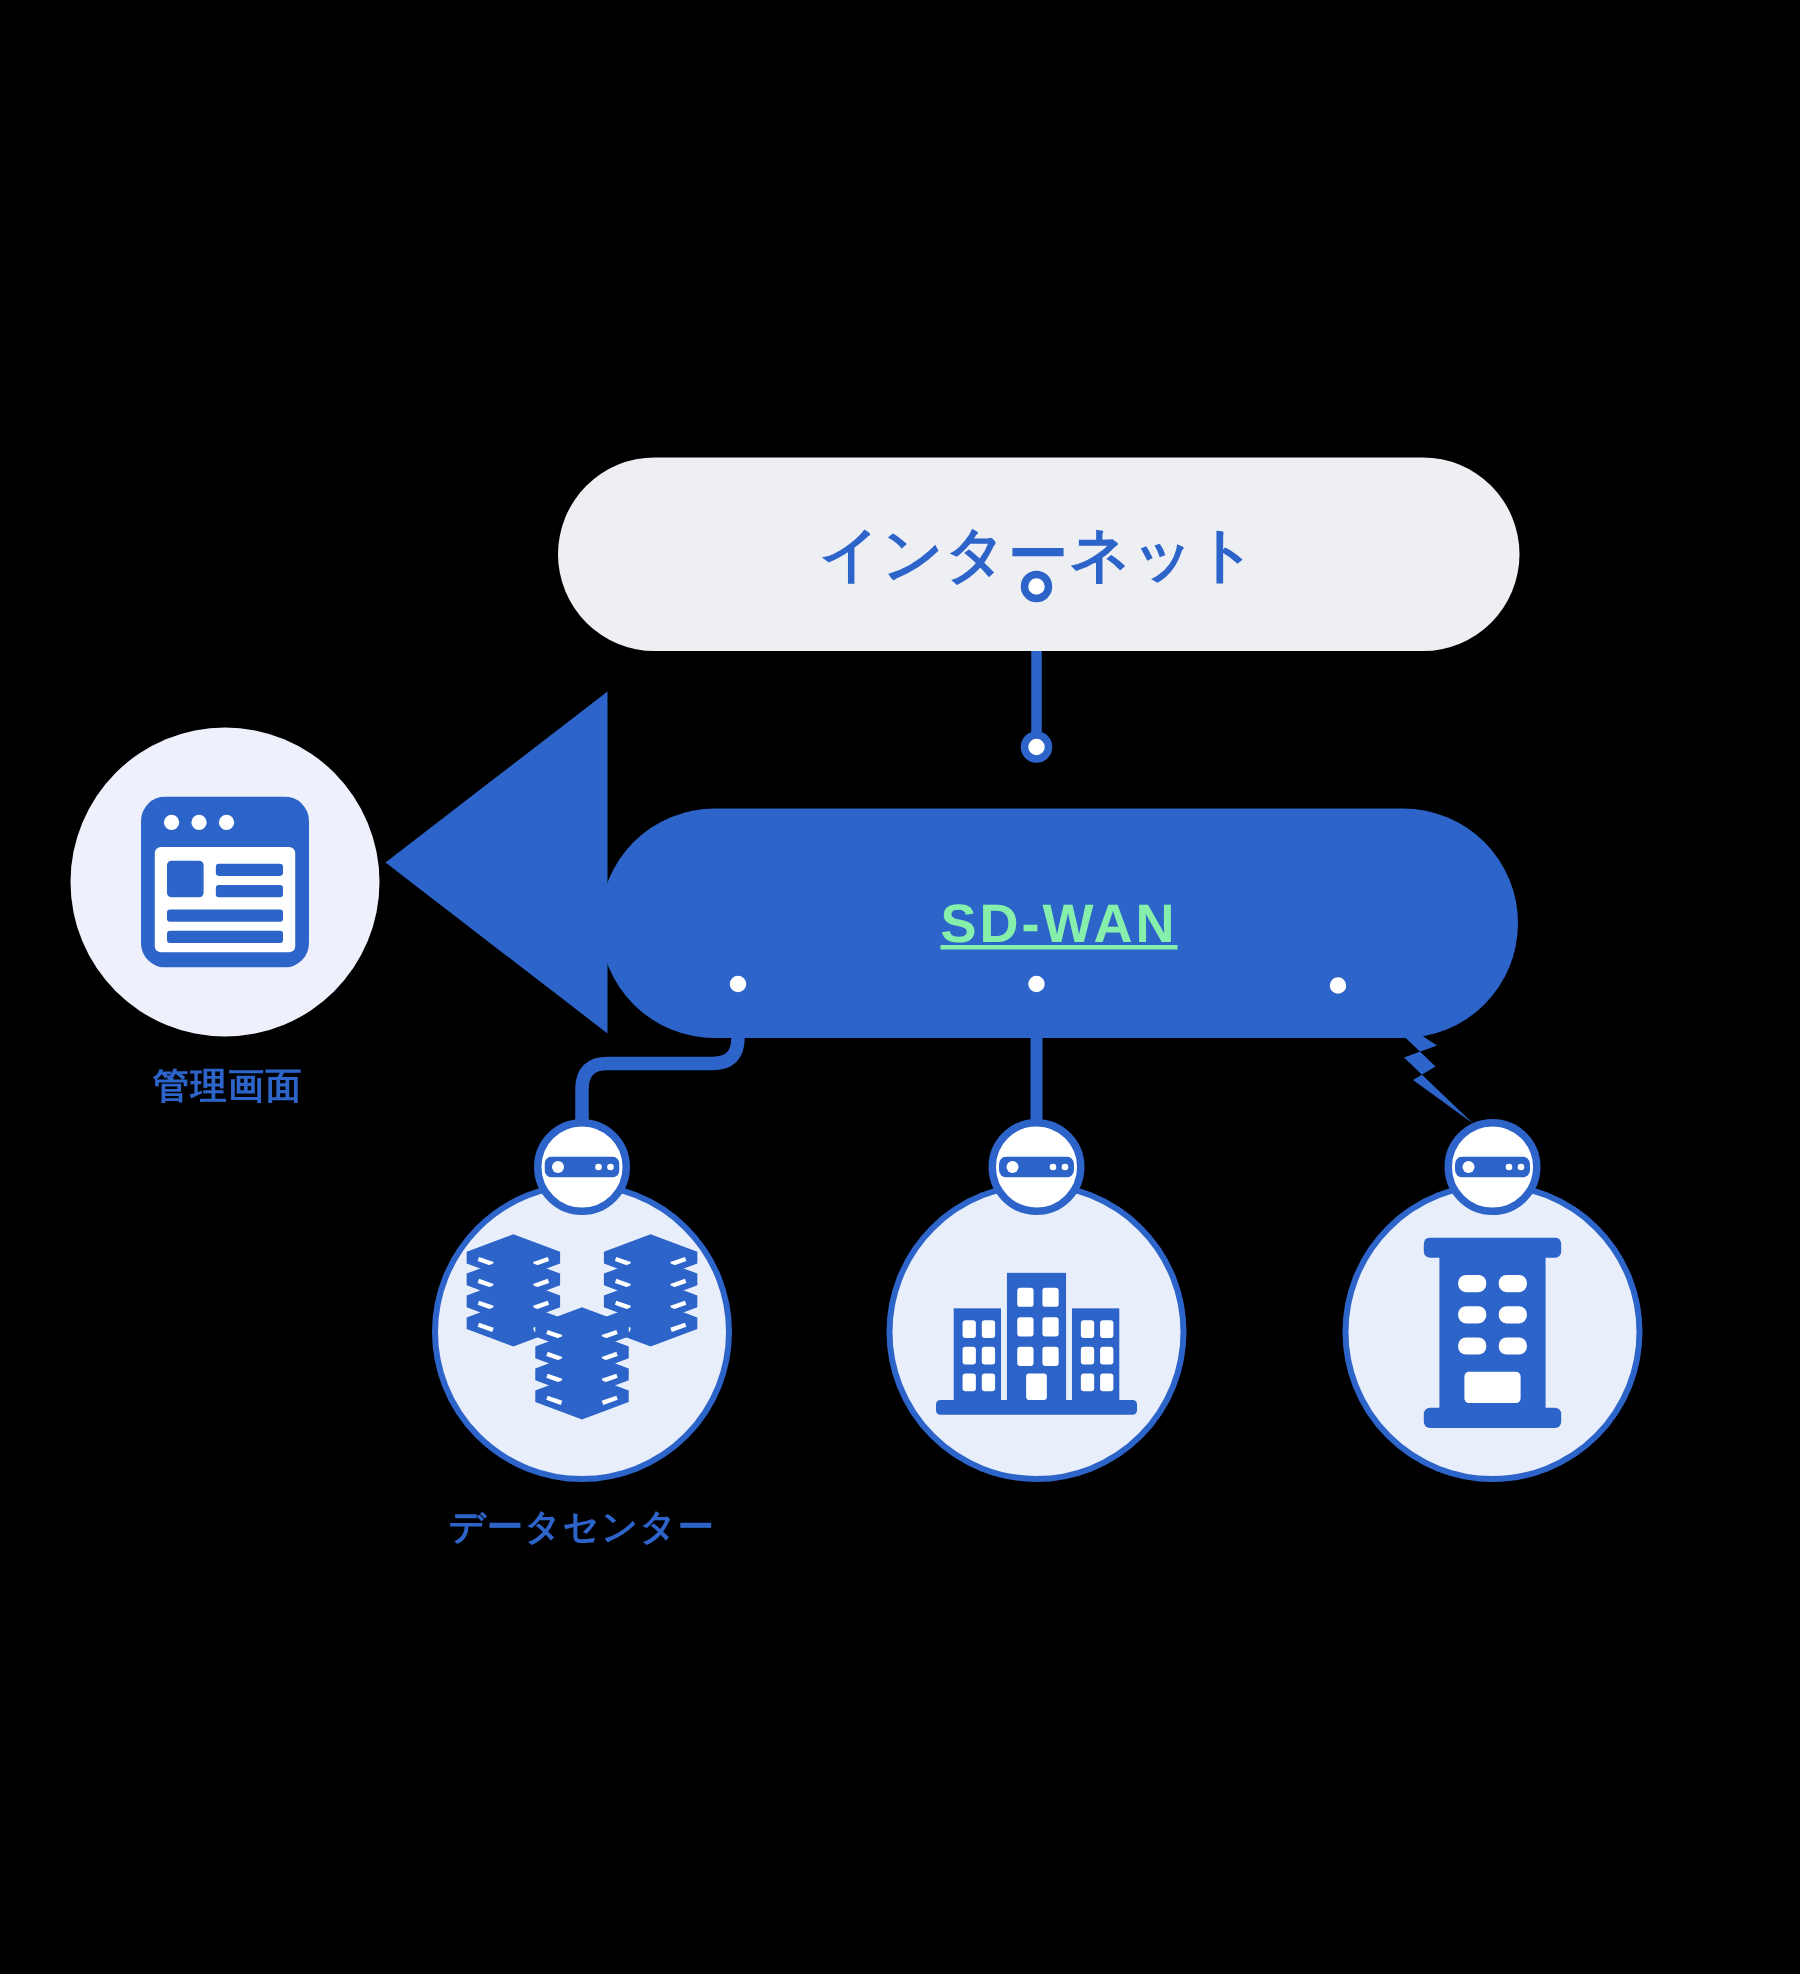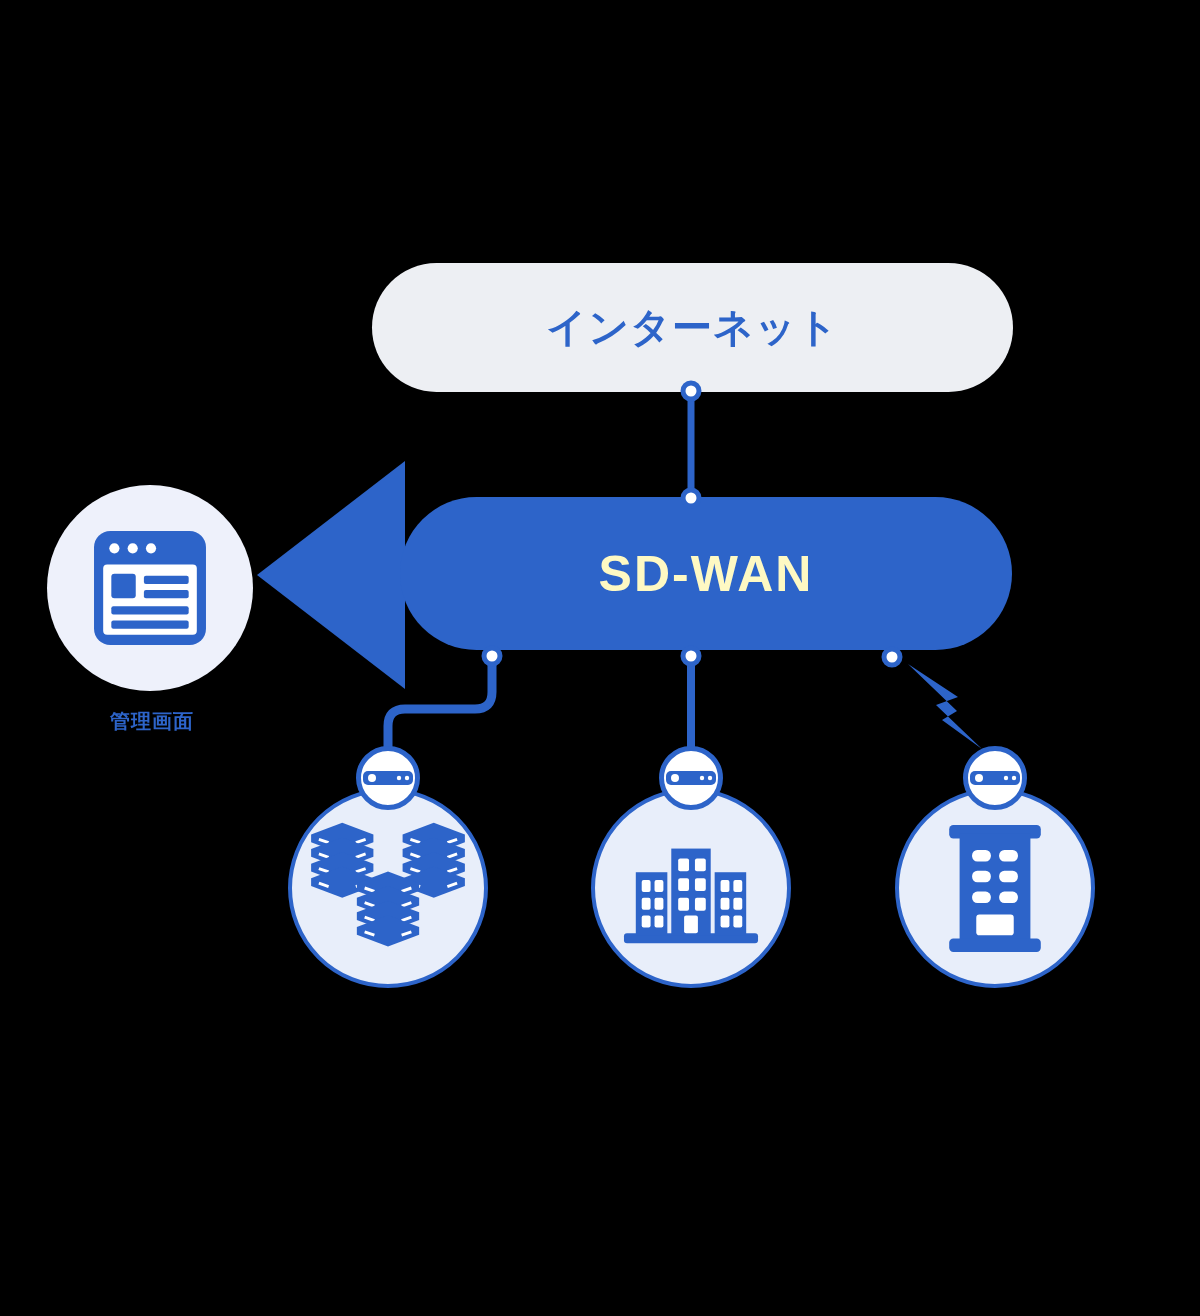--- a/index.html
+++ b/index.html
@@ -5,34 +5,35 @@
   html,body{margin:0;padding:0;background:#000;}
   .canvas{
     position:relative;width:1200px;height:1316px;background:#000;overflow:hidden;
     font-family:"Liberation Sans","DejaVu Sans",sans-serif;
   }
   .layer{position:absolute;left:0;top:0;width:1200px;height:1316px;}
   .z1{z-index:1}.z4{z-index:4}
   .pill{
     position:absolute;display:flex;align-items:center;justify-content:center;
     box-sizing:border-box;
+    margin-top:42px;
   }
   .internet-pill{
     left:372px;top:263px;width:641px;height:129px;border-radius:65px;
     background:#edeff3;z-index:2;
   }
   .internet-pill span{
     color:#2d64c9;font-size:40px;font-weight:bold;letter-spacing:1px;
   }
   .sdwan-pill{
     left:400px;top:497px;width:612px;height:153px;border-radius:77px;
     background:#2d64c9;z-index:2;
   }
   .sdwan-pill span{
-    color:#fef9c3;font-size:50px;font-weight:bold;letter-spacing:2px;
+    color:#86efac;font-size:36px;font-weight:bold;letter-spacing:2px;text-decoration:underline;
   }
   .mgmt-circle{
     position:absolute;left:47px;top:485px;width:206px;height:206px;border-radius:50%;
     background:#eef1fb;z-index:2;display:flex;align-items:center;justify-content:center;
   }
   .node-circle{
     position:absolute;top:788px;width:200px;height:200px;border-radius:50%;
     box-sizing:border-box;background:#e8eefa;border:4px solid #2d64c9;z-index:2;
     display:flex;align-items:center;justify-content:center;
   }
@@ -41,21 +42,21 @@
   .node-br{left:895px;}
   .router-circle{
     position:absolute;top:746px;width:64px;height:64px;border-radius:50%;
     box-sizing:border-box;background:#ffffff;border:5px solid #2d64c9;z-index:3;
     display:flex;align-items:center;justify-content:center;
   }
   .router-dc{left:356px;}
   .router-hq{left:659px;}
   .router-br{left:963px;}
   .diagram-label{
-    position:absolute;color:#2d64c9;font-weight:bold;font-size:20px;
+    position:absolute;color:#2d64c9;font-weight:bold;font-size:24px;
     text-align:center;z-index:2;letter-spacing:1px;white-space:nowrap;
   }
   .label-mgmt{left:27px;width:250px;top:708px;}
   .label-dc{left:238px;width:300px;top:1002px;}
   .label-hq{left:541px;width:300px;top:1002px;}
   .label-br{left:849px;width:300px;top:1002px;}
 </style>
 </head>
 <body>
 
@@ -114,20 +115,21 @@
     </svg>
   </div>
   <div class="router-circle router-dc">
     <svg width="50" height="14" viewBox="0 0 50 14">
       <rect x="0" y="0" width="50" height="14" rx="5" fill="#2d64c9"></rect>
       <circle cx="9" cy="7" r="4" fill="#ffffff"></circle>
       <circle cx="36" cy="7" r="2.2" fill="#ffffff"></circle>
       <circle cx="44" cy="7" r="2.2" fill="#ffffff"></circle>
     </svg>
   </div>
+  <div class="diagram-label label-dc">データセンター</div>
 
   <div class="node-circle node-hq">
     <svg width="138" height="112" viewBox="0 0 140 112">
       <rect x="2" y="102" width="136" height="10" rx="3" fill="#2d64c9"></rect>
       <rect x="14" y="40" width="32" height="64" fill="#2d64c9"></rect>
       <rect x="20" y="48" width="9" height="12" rx="2" fill="#ffffff"></rect>
       <rect x="33" y="48" width="9" height="12" rx="2" fill="#ffffff"></rect>
       <rect x="20" y="66" width="9" height="12" rx="2" fill="#ffffff"></rect>
       <rect x="33" y="66" width="9" height="12" rx="2" fill="#ffffff"></rect>
       <rect x="20" y="84" width="9" height="12" rx="2" fill="#ffffff"></rect>

